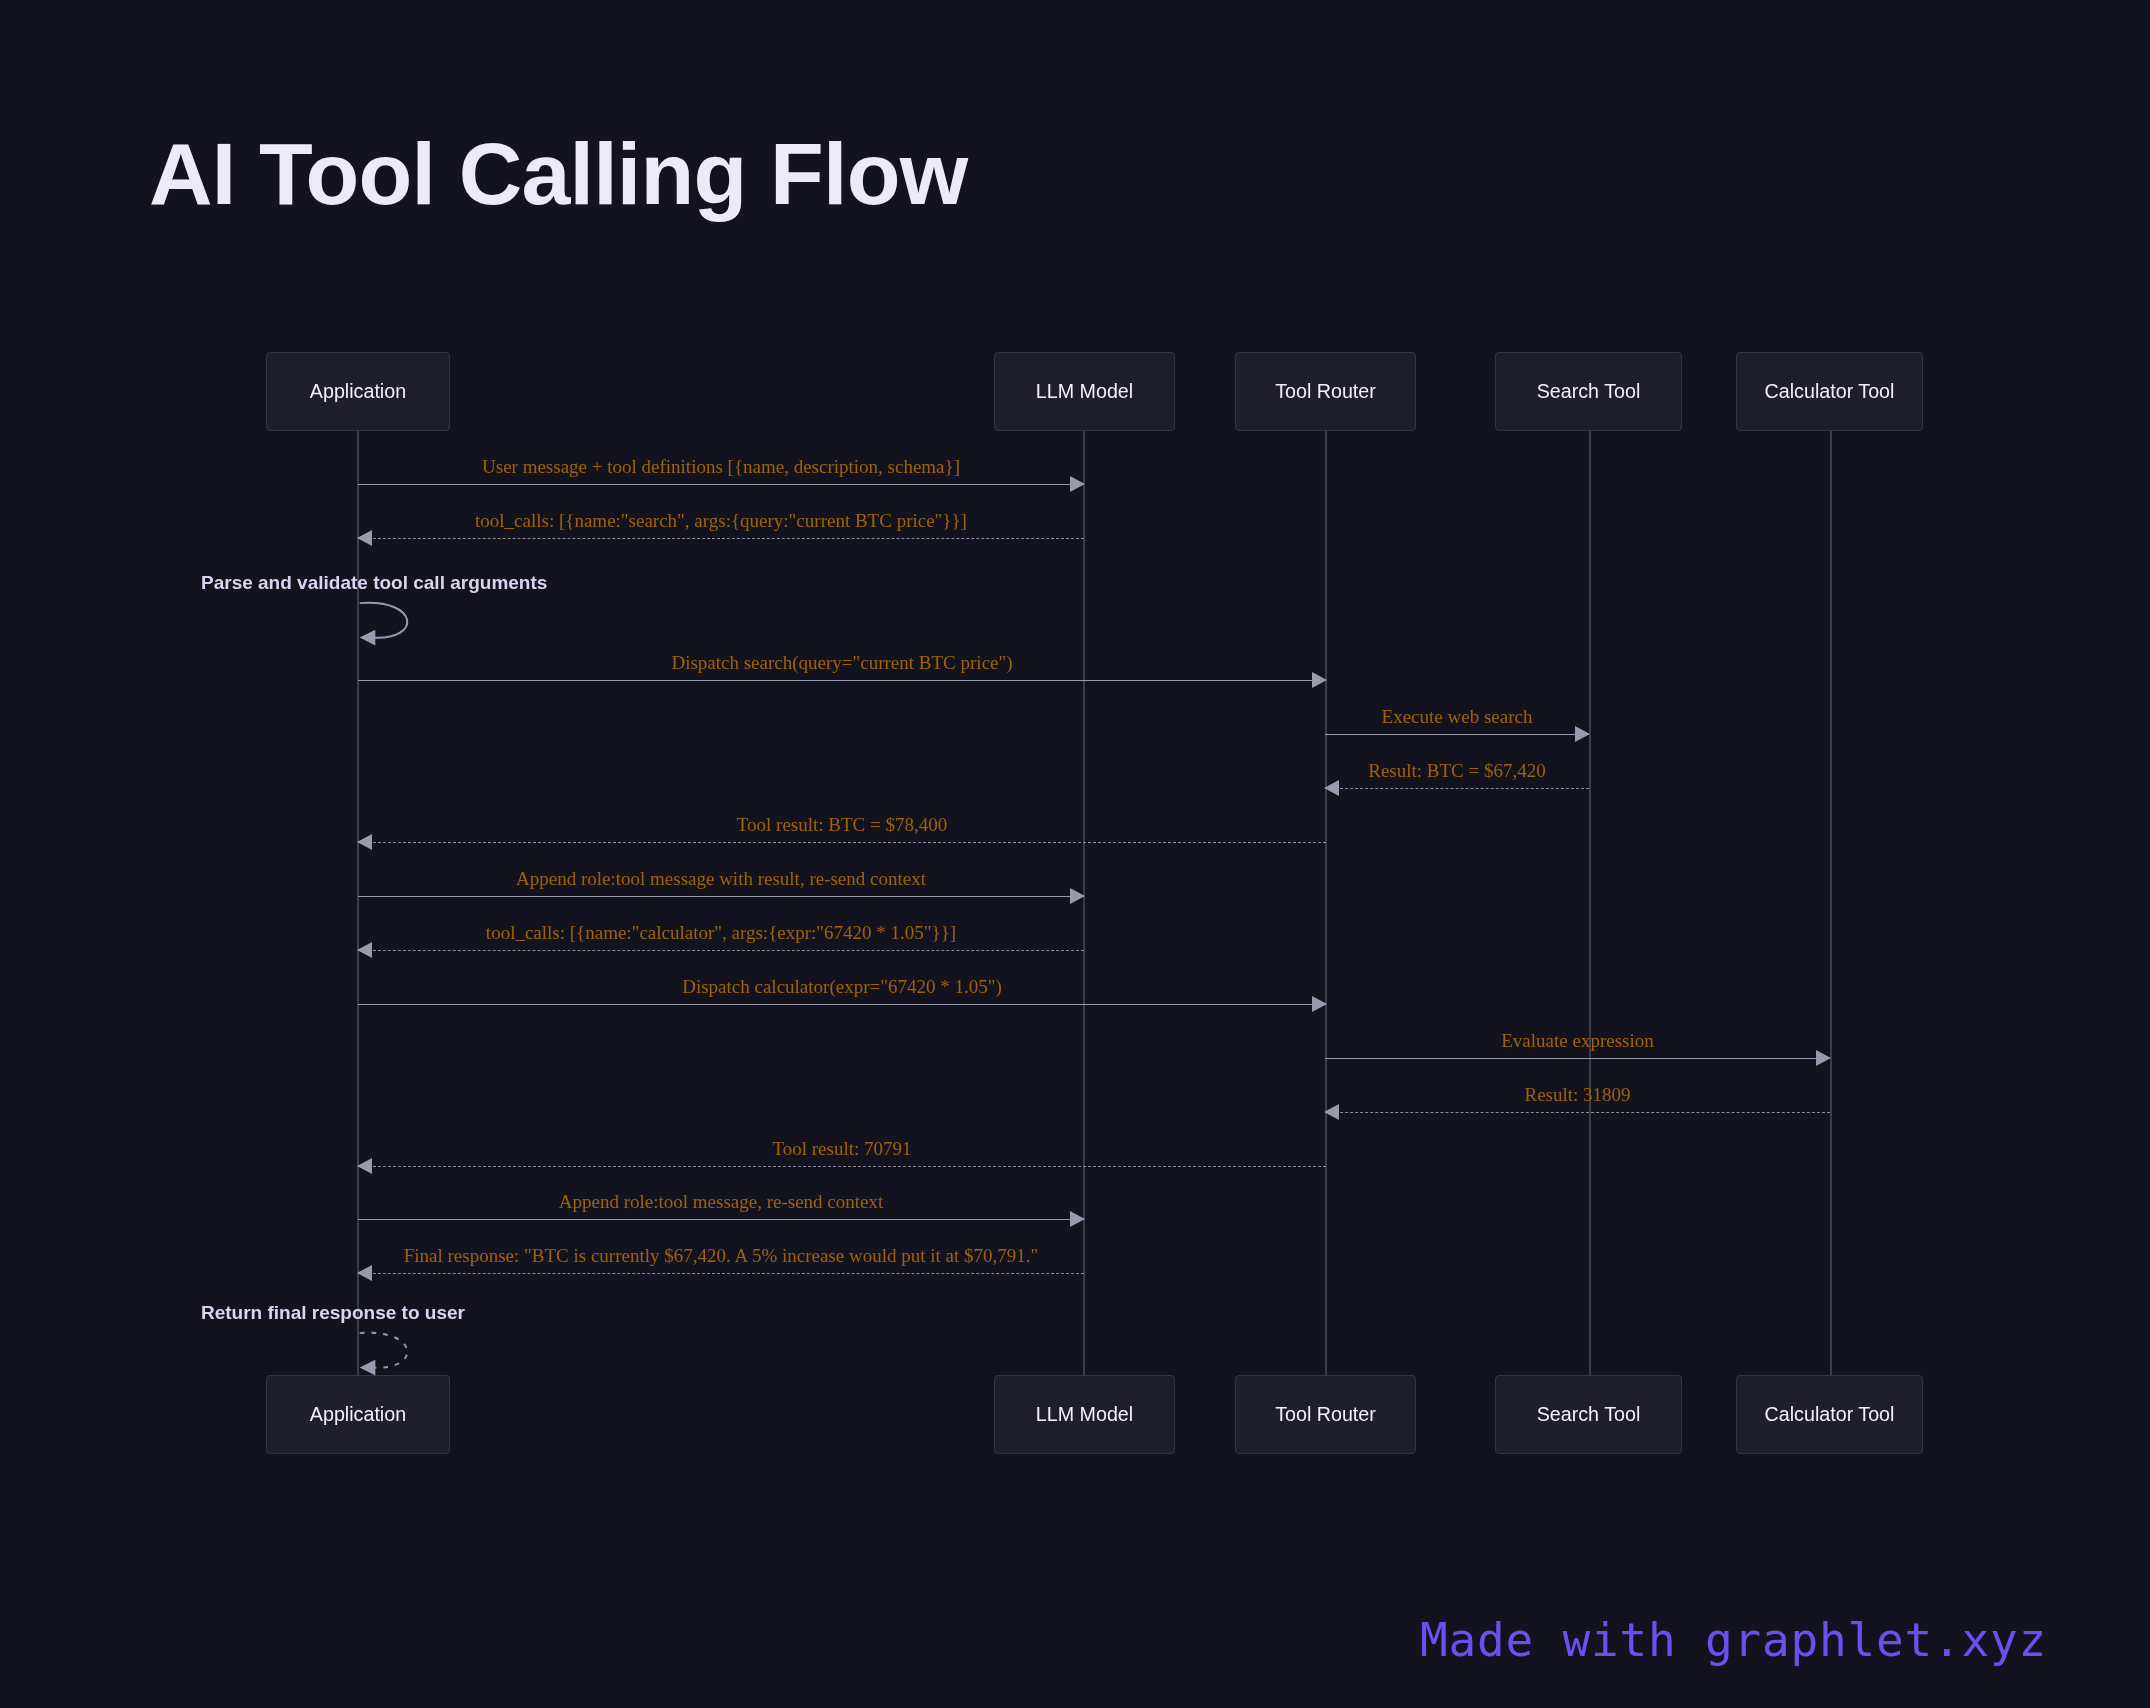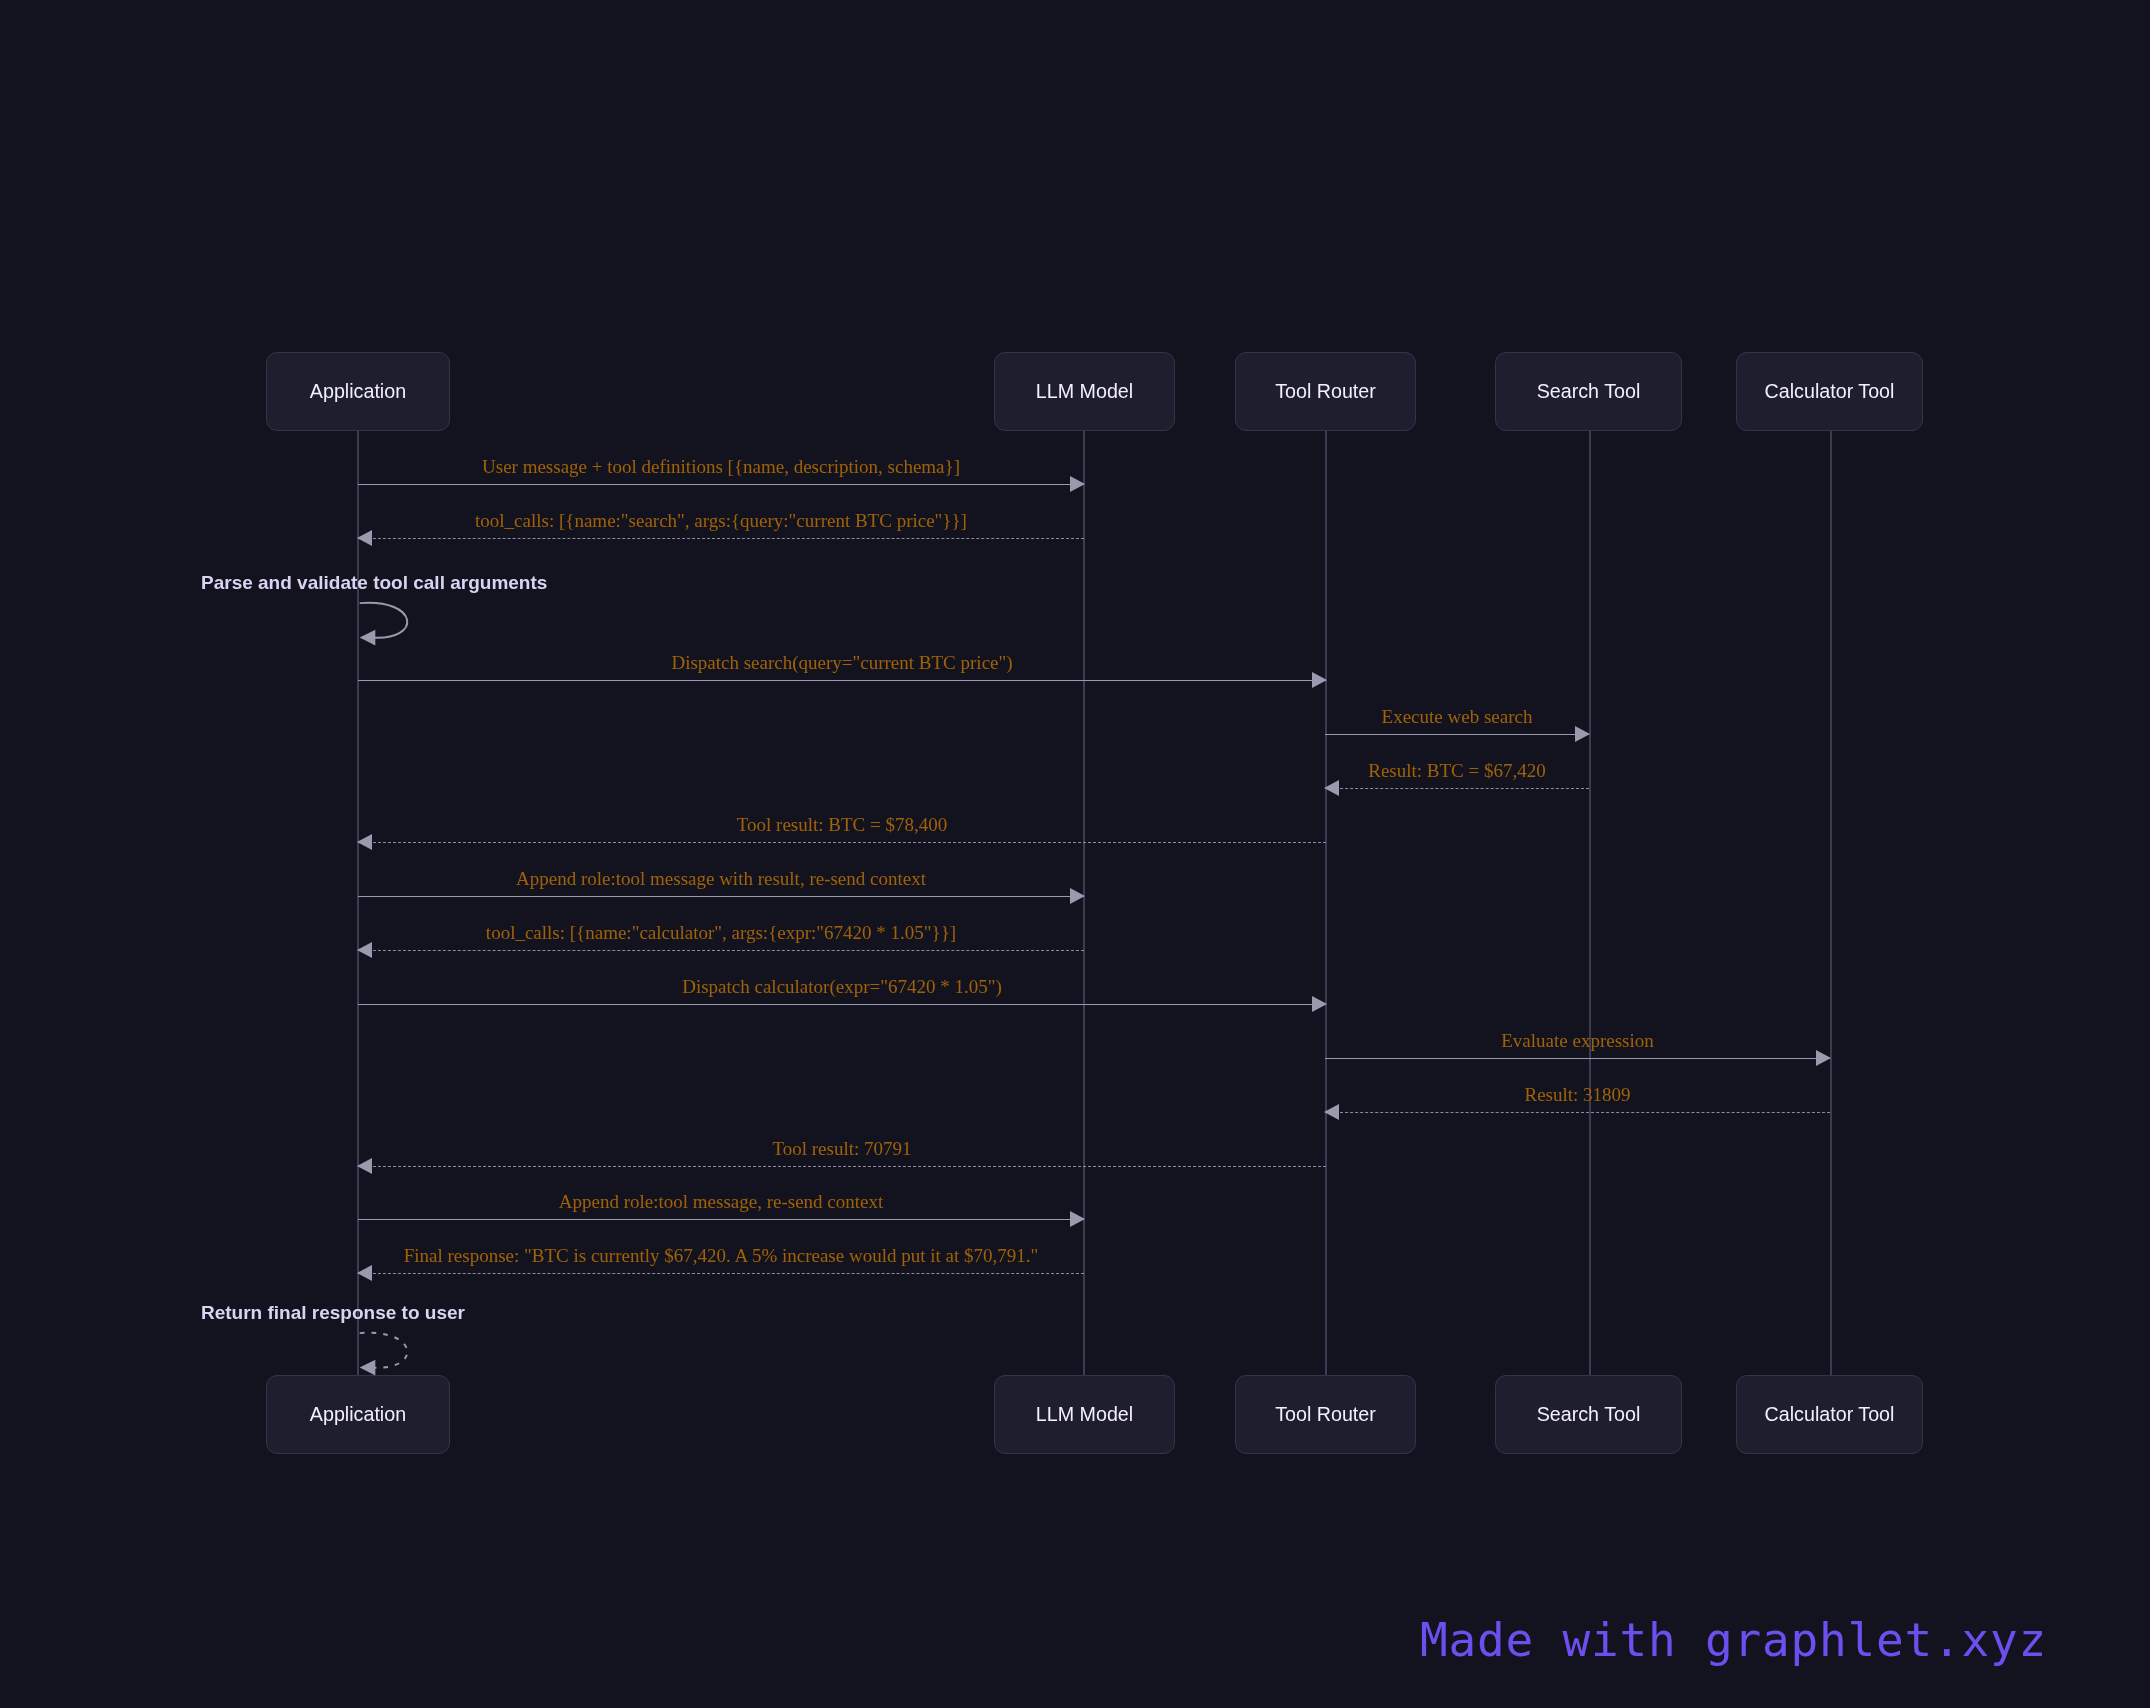--- a/index.html
+++ b/index.html
@@ -29,21 +29,21 @@
     line-height: 1.05;
     white-space: nowrap;
   }
 
   
   .participant-box {
     position: absolute;
     box-sizing: border-box;
     background: #1e1e2e;
     border: 0.8px solid #343448;
-    border-radius: 11px;
+    border-radius: 4px;
     display: flex;
     align-items: center;
     justify-content: center;
     color: #f2f0fb;
     font-size: 19.7px;
     font-weight: 400;
     white-space: nowrap;
   }
 
   
@@ -128,20 +128,21 @@
     letter-spacing: 0.8px;
     white-space: nowrap;
     margin-top: 22px;
   }
 </style>
 </head>
 <body>
 
 <div id="canvas">
 
+  <div id="diagram-title">AI Tool Calling Flow</div>
 
   <div id="lifelines">
       <div class="lifeline" style="left: 357px; top: 431px; height: 944px;"></div>
       <div class="lifeline" style="left: 1083px; top: 431px; height: 944px;"></div>
       <div class="lifeline" style="left: 1325px; top: 431px; height: 944px;"></div>
       <div class="lifeline" style="left: 1589px; top: 431px; height: 944px;"></div>
       <div class="lifeline" style="left: 1830px; top: 431px; height: 944px;"></div>
     </div>
   <div id="boxes-top">
       <div class="participant-box" style="left: 266px; top: 352px; width: 184px; height: 79px;">

